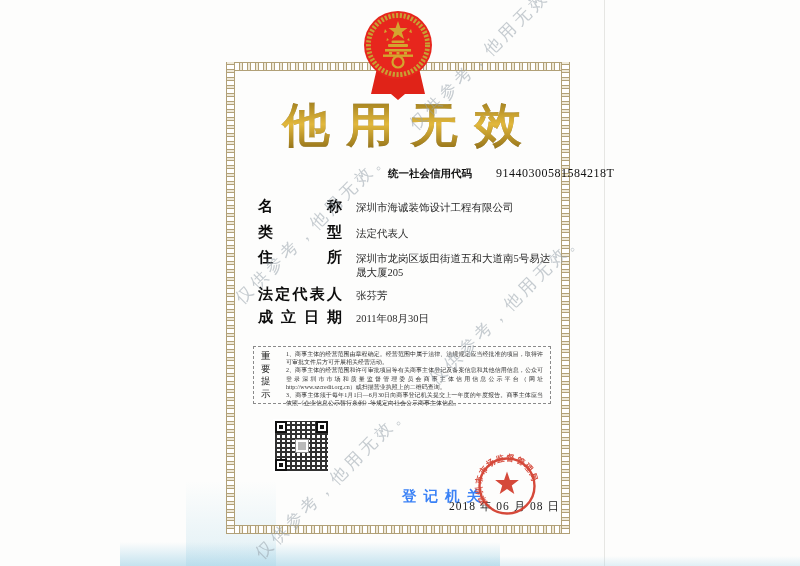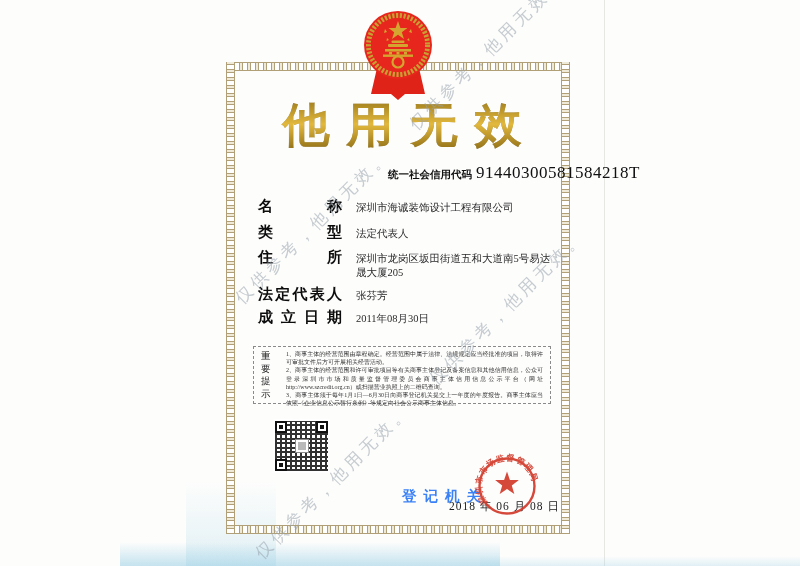--- a/index.html
+++ b/index.html
@@ -35,21 +35,21 @@
   
   .title{left:226px;top:94px;width:352px;text-align:center;z-index:6;
      font-size:47px;font-weight:bold;letter-spacing:17px;text-indent:17px;
      background:linear-gradient(180deg,#8f6f16 0%,#e2b83c 48%,#7c5d0e 100%);
      -webkit-background-clip:text;background-clip:text;color:transparent;
      filter:drop-shadow(0.6px 0.8px 0 rgba(90,66,8,.55));}
 
   .code-line{left:388px;top:163px;z-index:6;white-space:nowrap;}
   .code-label{font-family:Liberation Mono, monospace;font-weight:bold;
      font-size:10.5px;color:#111;}
-  .code-value{font-size:17px;color:#111;letter-spacing:.5px;margin-left:0;}
+  .code-value{font-size:12px;color:#111;letter-spacing:.5px;margin-left:20px;}
 
   
   .fields{left:258px;top:198px;width:300px;z-index:6;}
   .row{display:flex;align-items:flex-start;}
   .flabel{width:84px;font-weight:bold;font-size:15px;color:#0c0c0c;line-height:17px;
      text-align:justify;text-align-last:justify;flex:none;}
   .fvalue{margin-left:14px;width:196px;font-size:10.5px;color:#2a2a2a;line-height:13.5px;
      padding-top:3px;}
   .r-name{margin-bottom:9px;} .r-type{margin-bottom:8px;} .r-addr{margin-bottom:7px;}
   .r-legal{margin-bottom:6px;}

